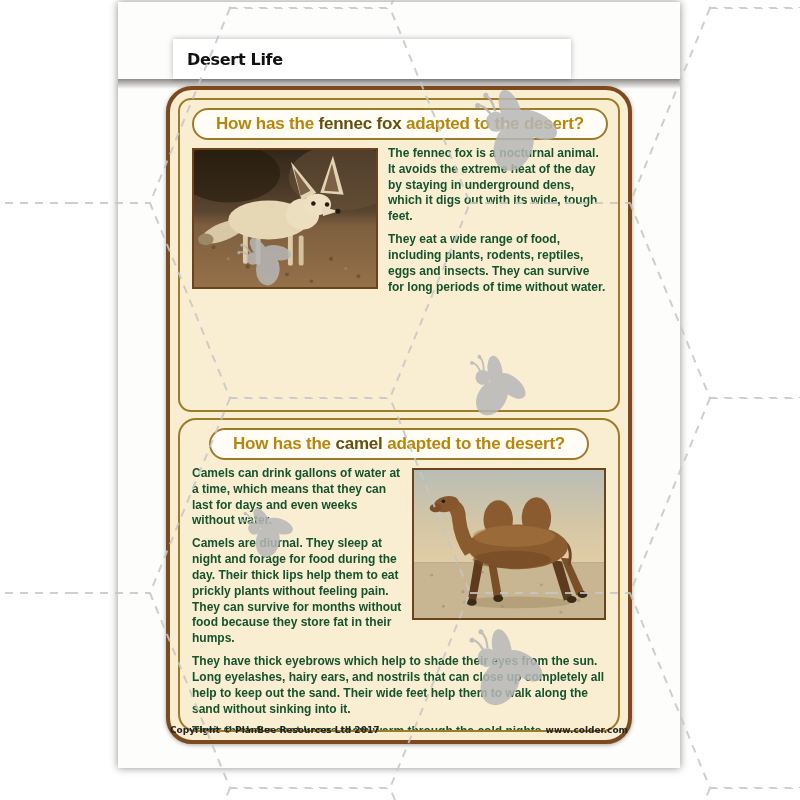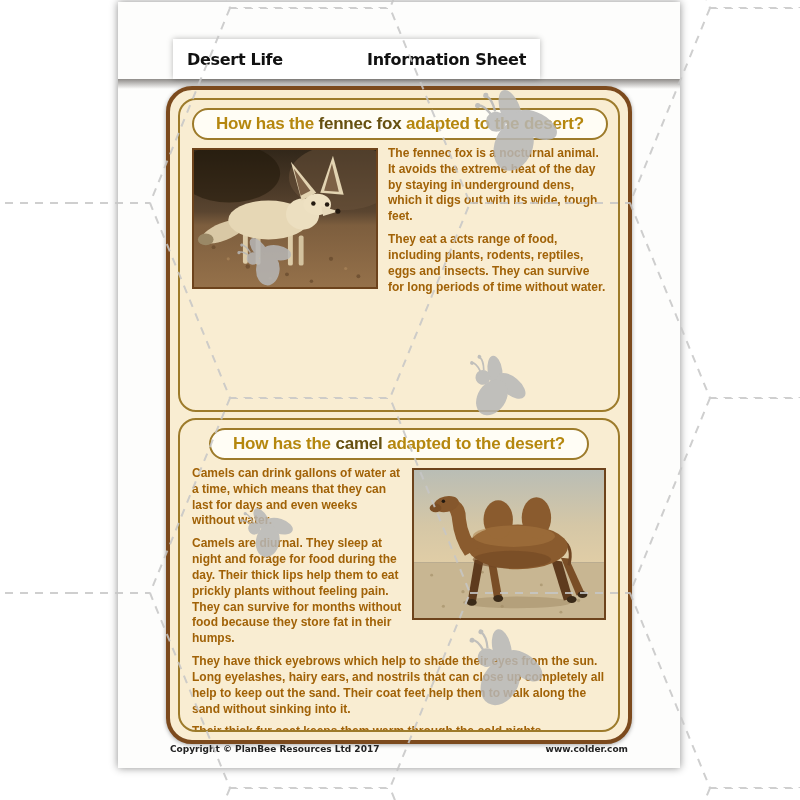--- a/index.html
+++ b/index.html
@@ -1,41 +1,41 @@
 <!DOCTYPE html>
 <html><head>
 <meta charset="utf-8">
 <style>
   html,body{margin:0;padding:0;background:#ffffff;font-family:"Liberation Sans","DejaVu Sans",sans-serif;}
   .stage{position:relative;width:800px;height:800px;background:#ffffff;overflow:hidden;}
   .sheet{position:absolute;left:118px;top:2px;width:562px;height:766px;background:#fdfdfc;
          box-shadow:0 0 8px rgba(0,0,0,.45);z-index:1;}
-  .header-bar{position:absolute;left:55px;top:37px;width:367px;height:40px;background:#ffffff;
+  .header-bar{position:absolute;left:55px;top:37px;width:398px;height:40px;background:#ffffff;
          box-shadow:0 0 6px rgba(0,0,0,.28);display:flex;justify-content:space-between;align-items:center;
          padding:0 14px;box-sizing:border-box;font-weight:bold;font-size:16px;color:#111;
          font-family:"DejaVu Sans",sans-serif;letter-spacing:-.3px;z-index:3;}
   .header-shadow{position:absolute;left:0;top:77px;width:562px;height:10px;
          background:linear-gradient(to bottom,#8f8c89,rgba(240,238,236,0));z-index:2;}
   .outer-box{position:absolute;left:48px;top:84px;width:466px;height:658px;box-sizing:border-box;
          border:4px solid #7c4a1d;border-radius:26px;background:#f9edd2;padding:8px;
          box-shadow:0 1px 4px rgba(0,0,0,.35);z-index:2;}
   .animal-section{border:2px solid #9d7b2b;border-radius:18px;box-sizing:border-box;
          padding:6px 12px 4px;overflow:hidden;}
-  .section-fox{height:314px;margin-bottom:6px;}
+  .section-fox{height:314px;margin-bottom:6px;border-radius:13px;}
   .section-camel{height:314px;}
   .title-pill{width:fit-content;margin:2px auto 6px;padding:4px 22px;background:#fffdf5;
          border:2px solid #9d7b2b;border-radius:22px;font-size:17px;font-weight:bold;color:#b5870e;
          white-space:nowrap;letter-spacing:-.2px;}
   .title-pill .animal{color:#665010;}
-  .animal-section p{margin:0 0 7px;font-size:12px;line-height:1.32;font-weight:bold;color:#a16207;}
+  .animal-section p{margin:0 0 7px;font-size:12px;line-height:1.32;font-weight:bold;color:#14532d;}
   .photo{box-sizing:border-box;border:2px solid #6d431c;background:#777;}
   .photo svg{display:block;}
   .photo-fox{float:left;width:186px;height:141px;margin:2px 10px 4px 0;}
   .photo-camel{float:right;width:194px;height:152px;margin:2px 0 4px 10px;}
-  .footer{position:absolute;left:52px;top:742px;width:458px;display:flex;justify-content:space-between;
+  .footer{position:absolute;left:52px;top:723px;width:458px;display:flex;justify-content:space-between;
          font-size:9px;font-weight:bold;color:#222;font-family:"DejaVu Sans",sans-serif;z-index:3;gap:22px;}
   .bee{position:absolute;z-index:5;opacity:.85;pointer-events:none;}
   .bee-top{left:468px;top:72px;width:100px;height:122px;transform:rotate(6deg);}
   .bee-fox{left:236px;top:230px;width:64px;height:62px;transform:rotate(-12deg);}
   .bee-mid{left:448px;top:352px;width:98px;height:74px;transform:rotate(18deg);}
   .bee-camel{left:236px;top:502px;width:66px;height:62px;transform:rotate(-4deg);}
   .bee-bottom{left:448px;top:624px;width:116px;height:94px;transform:rotate(14deg);}
   .dash-overlay{position:absolute;left:0;top:0;z-index:7;pointer-events:none;}
   .defs-holder{position:absolute;width:0;height:0;overflow:hidden;}
 </style>
@@ -56,21 +56,20 @@
     </g>
   </defs>
 </svg>
 
 <div class="stage">
 
   <div class="sheet">
 
     <div class="header-bar">
       <span>Desert Life</span>
-      <span>Information Sheet</span>
     </div>
     <div class="header-shadow"></div>
 
     <div class="outer-box">
 
       <section class="animal-section section-fox">
         <div class="title-pill"><span>How has the </span><span class="animal">fennec fox</span><span> adapted to the desert?</span></div>
 
         <div class="photo photo-fox">
           <svg width="182" height="137" viewBox="0 0 186 141" preserveAspectRatio="none">
@@ -113,21 +112,21 @@
             <path d="M133,42 L141,14 L148,43 Z" fill="#7d6146"></path>
             <ellipse cx="126" cy="56" rx="14" ry="11" fill="#eee1c2"></ellipse>
             <path d="M130,58 L148,63 L132,68 Z" fill="#e8dabb"></path>
             <circle cx="147" cy="63" r="2.6" fill="#241a10"></circle>
             <circle cx="122" cy="55" r="2.3" fill="#241a10"></circle>
             <circle cx="136" cy="56" r="2.3" fill="#241a10"></circle>
           </svg>
         </div>
 
         <p>The fennec fox is a nocturnal animal. It avoids the extreme heat of the day by staying in underground dens, which it digs out with its wide, tough feet.</p>
-        <p>They eat a acts range of food, including plants, rodents, reptiles, eggs and insects. They can survive for long periods of time without water.</p>
+        <p>They eat a wide range of food, including plants, rodents, reptiles, eggs and insects. They can survive for long periods of time without water.</p>
       </section>
 
       <section class="animal-section section-camel">
         <div class="title-pill"><span>How has the </span><span class="animal">camel</span><span> adapted to the desert?</span></div>
 
         <div class="photo photo-camel">
           <svg width="190" height="148" viewBox="0 0 194 152" preserveAspectRatio="none">
             <defs>
               <linearGradient id="cmsky" x1="0" y1="0" x2="0" y2="1">
                 <stop offset="0" stop-color="#b9bdb5"></stop>
@@ -167,21 +166,21 @@
               <ellipse cx="22" cy="39" rx="6" ry="4.5" fill="#7a4e26"></ellipse>
               <ellipse cx="100" cy="92" rx="40" ry="9" fill="#6f4522" opacity=".55"></ellipse>
               <ellipse cx="102" cy="68" rx="42" ry="11" fill="#a97a42" opacity=".5"></ellipse>
               <circle cx="30" cy="32" r="1.8" fill="#241a10"></circle>
             </g>
           </svg>
         </div>
 
         <p>Camels can drink gallons of water at a time, which means that they can last for days and even weeks without water.</p>
         <p>Camels are diurnal. They sleep at night and forage for food during the day. Their thick lips help them to eat prickly plants without feeling pain. They can survive for months without food because they store fat in their humps.</p>
-        <p>They have thick eyebrows which help to shade their eyes from the sun. Long eyelashes, hairy ears, and nostrils that can close up completely all help to keep out the sand. Their coat feet help them to walk along the sand without sinking into it.</p>
+        <p>They have thick eyebrows which help to shade their eyes from the sun. Long eyelashes, hairy ears, and nostrils that can close up completely all help to keep out the sand. Their wide feet help them to walk along the sand without sinking into it.</p>
         <p>Their thick fur coat keeps them warm through the cold nights.</p>
       </section>
 
     </div>
 
     <div class="footer">
       <span>Copyright © PlanBee Resources Ltd 2017</span>
       <span>www.colder.com</span>
     </div>
   </div>

